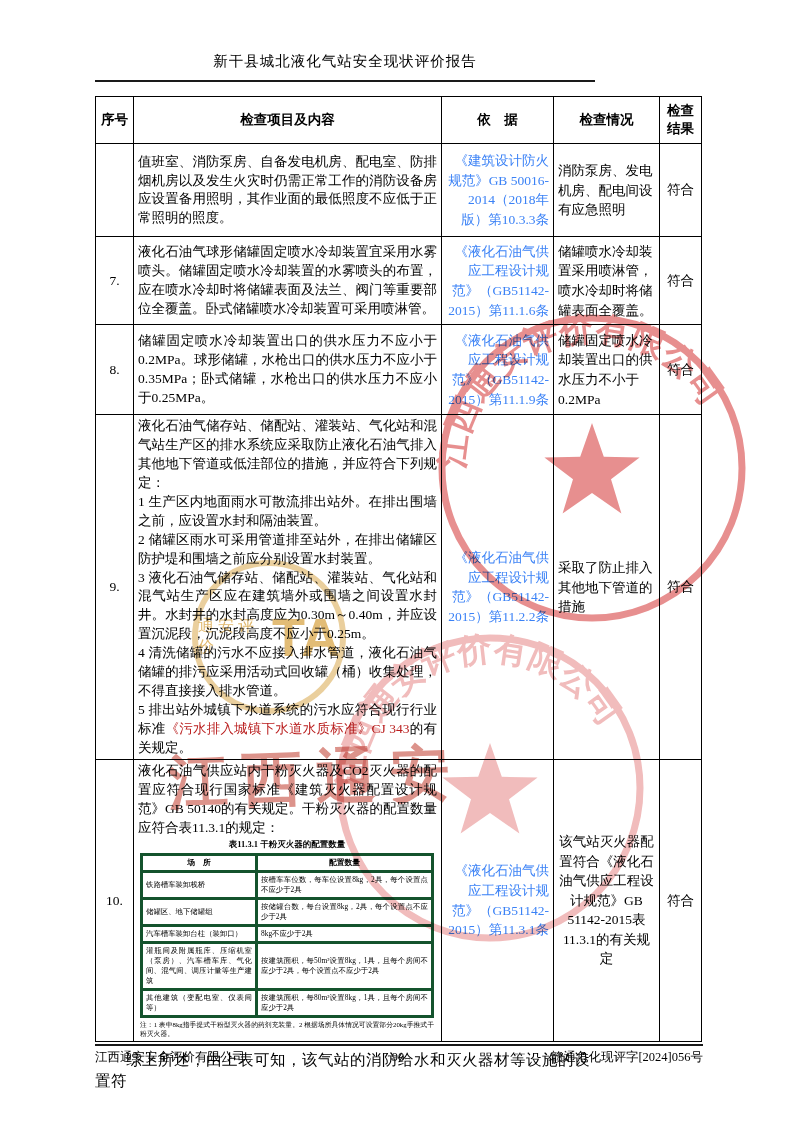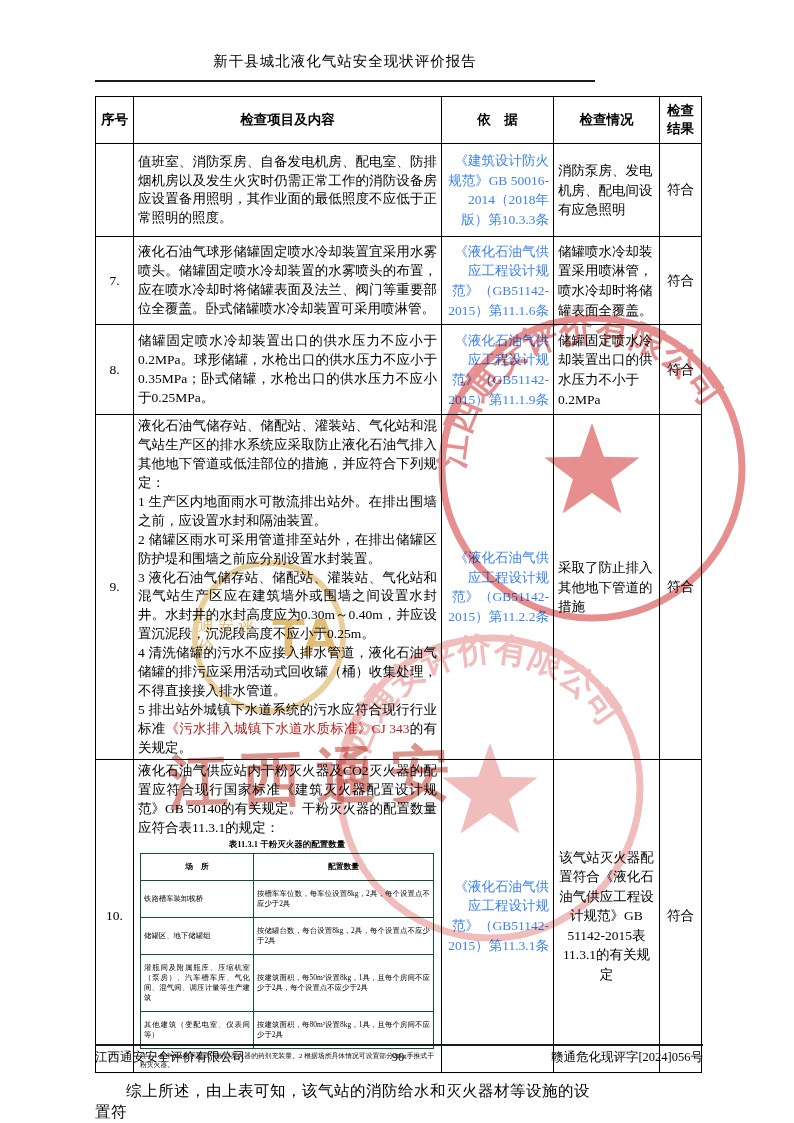--- a/index.html
+++ b/index.html
@@ -14,21 +14,21 @@
   .num-cell{text-align:center;}
   .content-cell{text-align:justify;line-height:1.4;}
   .basis-cell{color:#3b82f6;text-align:right;line-height:1.45;}
   .situation-cell{line-height:1.45;text-align:left;}
   .situation-center{text-align:center;}
   .result-cell{text-align:center;}
   .vtop{vertical-align:top;}
   .std-blue{color:#b91c1c;}
   .mini-title{font-size:8.5px;font-weight:bold;text-align:center;width:294px;margin:1px 0 2px 2px;}
   table.mini{border-collapse:collapse;width:294px;font-size:7.4px;line-height:1.35;margin-left:2px;}
-  table.mini th, table.mini td{border:1px solid #14532d;padding:8px 3px;vertical-align:middle;}
+  table.mini th, table.mini td{border:3px solid #14532d;padding:2px 3px;vertical-align:middle;}
   table.mini th{font-weight:bold;text-align:center;font-size:7.8px;}
   table.mini td.place{width:106px;}
   .mini-note{font-size:6.8px;line-height:1.35;width:294px;margin:2px 0 0 2px;}
   .closing{font-size:15.5px;margin-top:8px;text-indent:2em;letter-spacing:.5px;}
   .footer-rule{position:absolute;left:95px;top:1044px;width:608px;border-top:2px solid #1a1a1a;}
   .footer{position:absolute;left:95px;top:1049px;width:608px;display:flex;
           justify-content:space-between;align-items:center;font-size:12.5px;}
   
   .wm{position:absolute;pointer-events:none;mix-blend-mode:multiply;}
   .seal1{left:432px;top:308px;opacity:.5;}
@@ -117,20 +117,24 @@
             </tr>
             <tr>
               <td class="place">铁路槽车装卸栈桥</td>
               <td>按槽车车位数，每车位设置8kg，2具，每个设置点不应少于2具</td>
             </tr>
             <tr>
               <td class="place">储罐区、地下储罐组</td>
               <td>按储罐台数，每台设置8kg，2具，每个设置点不应少于2具</td>
             </tr>
             <tr>
+              <td class="place">汽车槽车装卸台柱（装卸口）</td>
+              <td>8kg不应少于2具</td>
+            </tr>
+            <tr>
               <td class="place">灌瓶间及附属瓶库、压缩机室（泵房）、汽车槽车库、气化间、混气间、调压计量等生产建筑</td>
               <td>按建筑面积，每50m²设置8kg，1具，且每个房间不应少于2具，每个设置点不应少于2具</td>
             </tr>
             <tr>
               <td class="place">其他建筑（变配电室、仪表间等）</td>
               <td>按建筑面积，每80m²设置8kg，1具，且每个房间不应少于2具</td>
             </tr>
           </tbody>
               </table>
           <div class="mini-note">注：1 表中8kg指手提式干粉型灭火器的药剂充装量。2 根据场所具体情况可设置部分20kg手推式干粉灭火器。</div>

